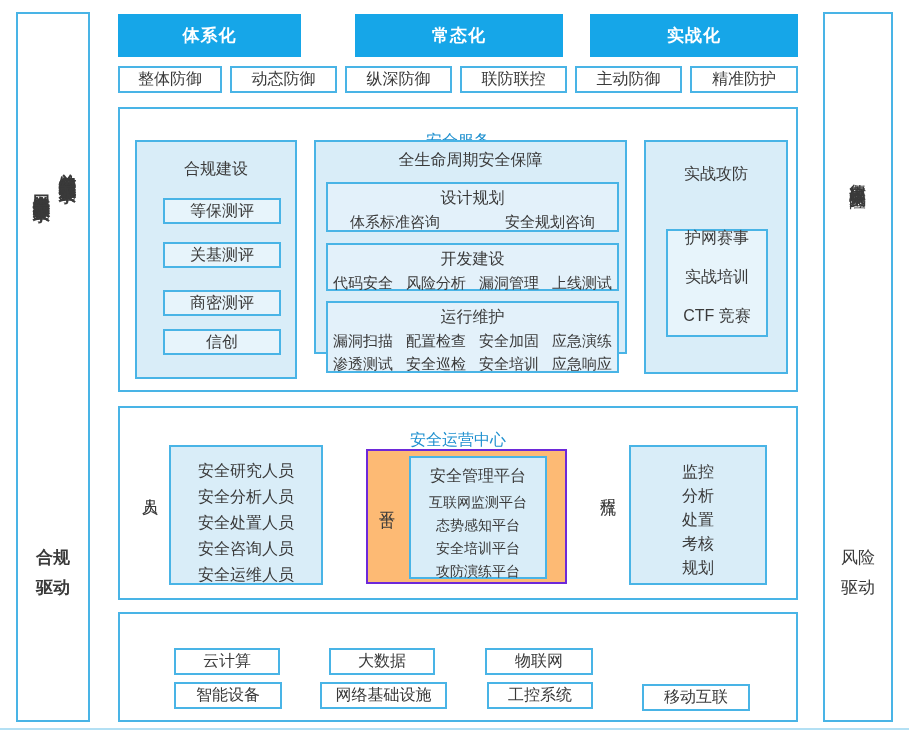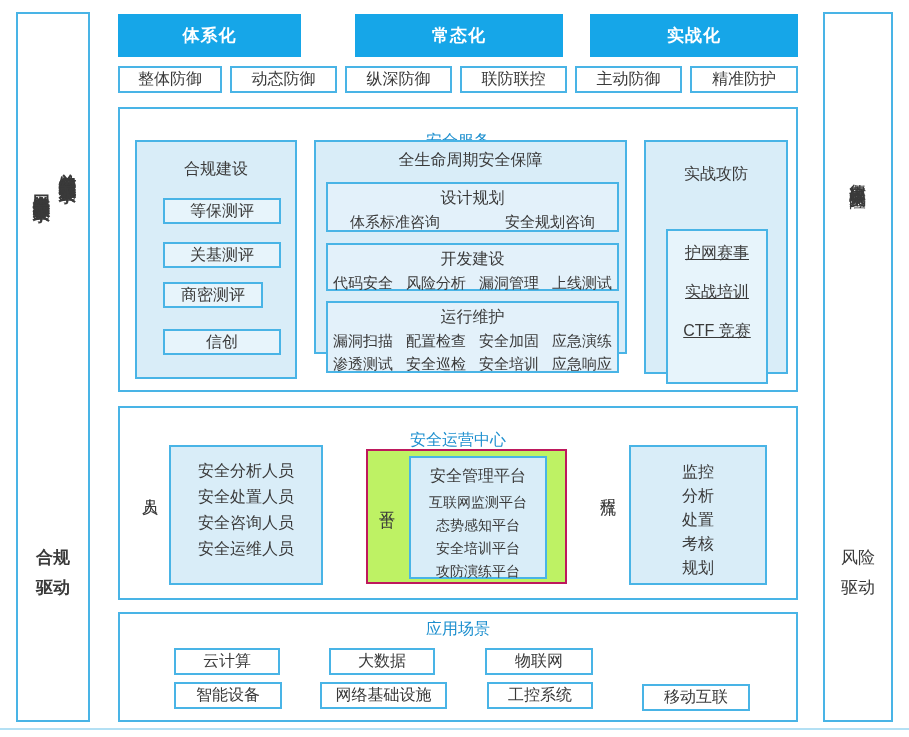--- a/index.html
+++ b/index.html
@@ -27,21 +27,21 @@
         justify-content:center;font-size:16px;color:#3a3a3a;}
   
   .subbox{left:10px;width:293px;background:#e3f1fa;border:2px solid #49b4e6;}
   .subbox-title{text-align:center;font-size:16px;padding-top:4px;}
   .subitems{font-size:15px;color:#3a3a3a;margin-top:4px;}
   .two{display:flex;justify-content:space-between;padding:0 22px;}
   .row4{display:flex;justify-content:center;gap:13px;}
   .grid4{display:grid;grid-template-columns:repeat(4,auto);justify-content:center;
          column-gap:13px;row-gap:4px;}
   .lines{text-align:center;font-size:16px;line-height:26px;padding-top:11px;}
-  .platform-band{background:#bef264;border:2px solid #be185d;}
+  .platform-band{background:#fdba74;border:2px solid #6d28d9;}
   .platform-inner{background:#d9edf8;border:2px solid #49b4e6;}
   .pi-title{text-align:center;font-size:16px;padding-top:8px;}
   .pi-lines{text-align:center;font-size:14px;line-height:23px;margin-top:4px;}
   .bottom-rule{left:0;top:728px;width:909px;height:2px;background:#b3e0f4;}
 </style>
 </head>
 <body>
 
 <div class="stage">
 
@@ -69,21 +69,21 @@
   <div class="abs wchip" style="left:575px;top:66px;width:107px;height:27px;">主动防御</div>
   <div class="abs wchip" style="left:690px;top:66px;width:108px;height:27px;">精准防护</div>
 
   <div class="abs section" style="top:107px;height:285px;">
     <div class="sec-title">安全服务</div>
 
     <div class="abs panel" style="left:15px;top:31px;width:162px;height:239px;">
       <div class="panel-title" style="padding-top:17px;">合规建设</div>
       <div class="abs chip" style="left:26px;top:56px;width:118px;height:26px;">等保测评</div>
       <div class="abs chip" style="left:26px;top:100px;width:118px;height:26px;">关基测评</div>
-      <div class="abs chip" style="left:26px;top:140px;width:100px;height:26px;">商密测评</div>
+      <div class="abs chip" style="left:26px;top:148px;width:118px;height:26px;">商密测评</div>
       <div class="abs chip" style="left:26px;top:187px;width:118px;height:26px;">信创</div>
     </div>
 
     <div class="abs panel" style="left:194px;top:31px;width:313px;height:214px;">
       <div class="panel-title" style="padding-top:8px;">全生命周期安全保障</div>
 
       <div class="abs subbox" style="top:40px;height:50px;">
         <div class="subbox-title">设计规划</div>
         <div class="subitems two">
           <span>体系标准咨询</span>
@@ -111,34 +111,35 @@
           <span>渗透测试</span>
           <span>安全巡检</span>
           <span>安全培训</span>
           <span>应急响应</span>
         </div>
       </div>
     </div>
 
     <div class="abs panel" style="left:524px;top:31px;width:144px;height:234px;">
       <div class="panel-title" style="padding-top:22px;">实战攻防</div>
-      <div class="abs chip" style="left:20px;top:87px;width:102px;height:155px;flex-direction:column;justify-content:flex-start;text-decoration:underline;">
+      <div class="abs chip" style="left:20px;top:87px;width:102px;height:108px;flex-direction:column;justify-content:flex-end;">
         <div style="line-height:39px;padding-top:2px;">护网赛事</div>
         <div style="line-height:39px;">实战培训</div>
         <div style="line-height:39px;">CTF 竞赛</div>
       </div>
     </div>
   </div>
 
   <div class="abs section" style="top:406px;height:194px;">
     <div class="sec-title">安全运营中心</div>
 
     <span class="abs vtext" style="left:22px;top:78px;font-size:16px;">人员</span>
     <div class="abs panel" style="left:49px;top:37px;width:154px;height:140px;">
       <div class="lines">
+        <div>安全研究人员</div>
         <div>安全分析人员</div>
         <div>安全处置人员</div>
         <div>安全咨询人员</div>
         <div>安全运维人员</div>
       </div>
     </div>
 
     <div class="abs platform-band" style="left:246px;top:41px;width:201px;height:135px;">
       <span class="abs vtext" style="left:11px;top:48px;font-size:16px;">平台</span>
       <div class="abs platform-inner" style="left:41px;top:5px;width:138px;height:123px;">
@@ -158,21 +159,20 @@
         <div>监控</div>
         <div>分析</div>
         <div>处置</div>
         <div>考核</div>
         <div>规划</div>
       </div>
     </div>
   </div>
 
   <div class="abs section" style="top:612px;height:110px;">
-    <div class="sec-title" style="padding-top:5px;">应用场景</div>
     <div class="abs wchip" style="left:54px;top:34px;width:106px;height:27px;">云计算</div>
     <div class="abs wchip" style="left:365px;top:34px;width:108px;height:27px;">物联网</div>
     <div class="abs wchip" style="left:209px;top:34px;width:106px;height:27px;">大数据</div>
     <div class="abs wchip" style="left:522px;top:34px;width:108px;height:27px;margin-top:36px;">移动互联</div>
     <div class="abs wchip" style="left:54px;top:68px;width:108px;height:27px;">智能设备</div>
     <div class="abs wchip" style="left:200px;top:68px;width:127px;height:27px;">网络基础设施</div>
     <div class="abs wchip" style="left:367px;top:68px;width:106px;height:27px;">工控系统</div>
   </div>
 
   <div class="abs bottom-rule"></div>

